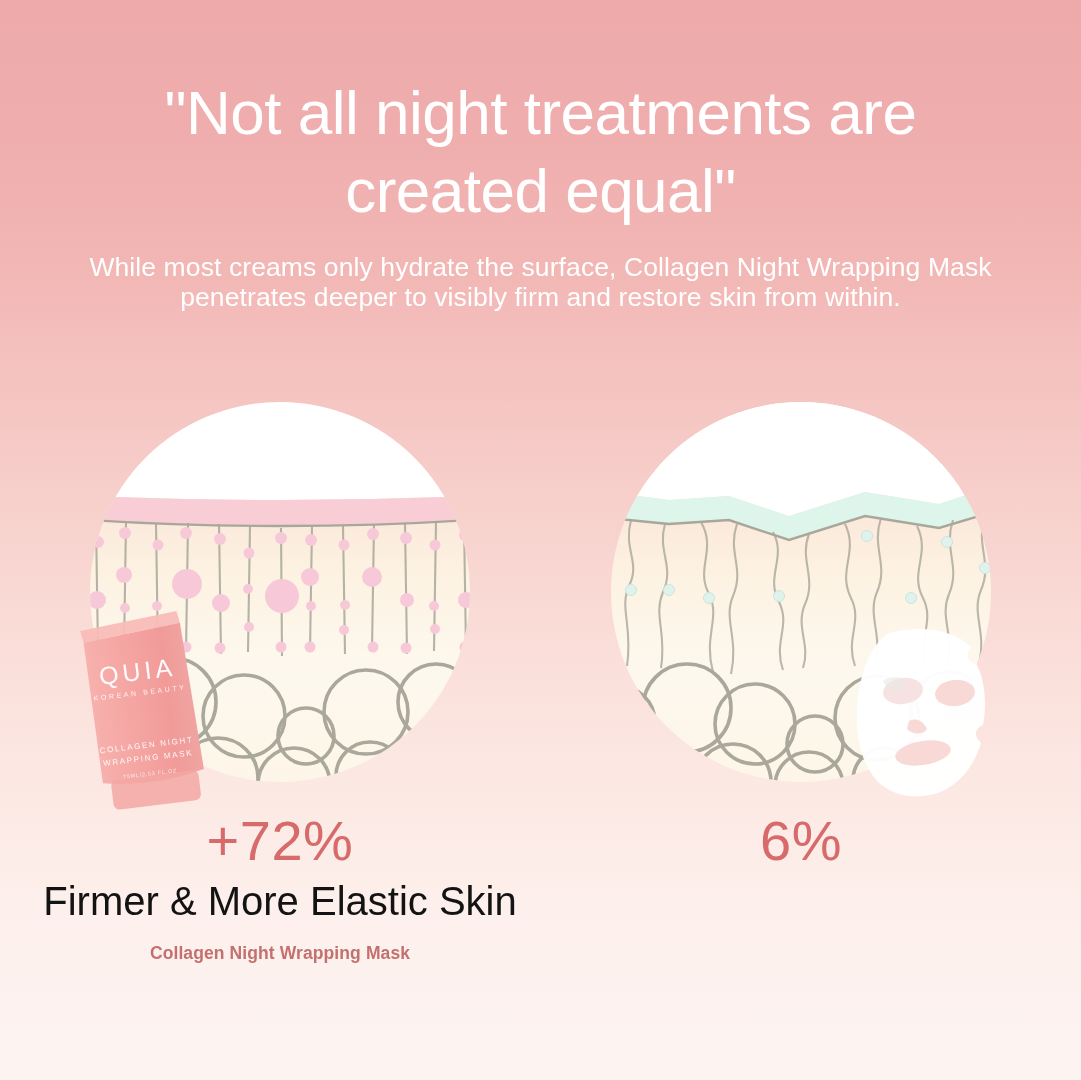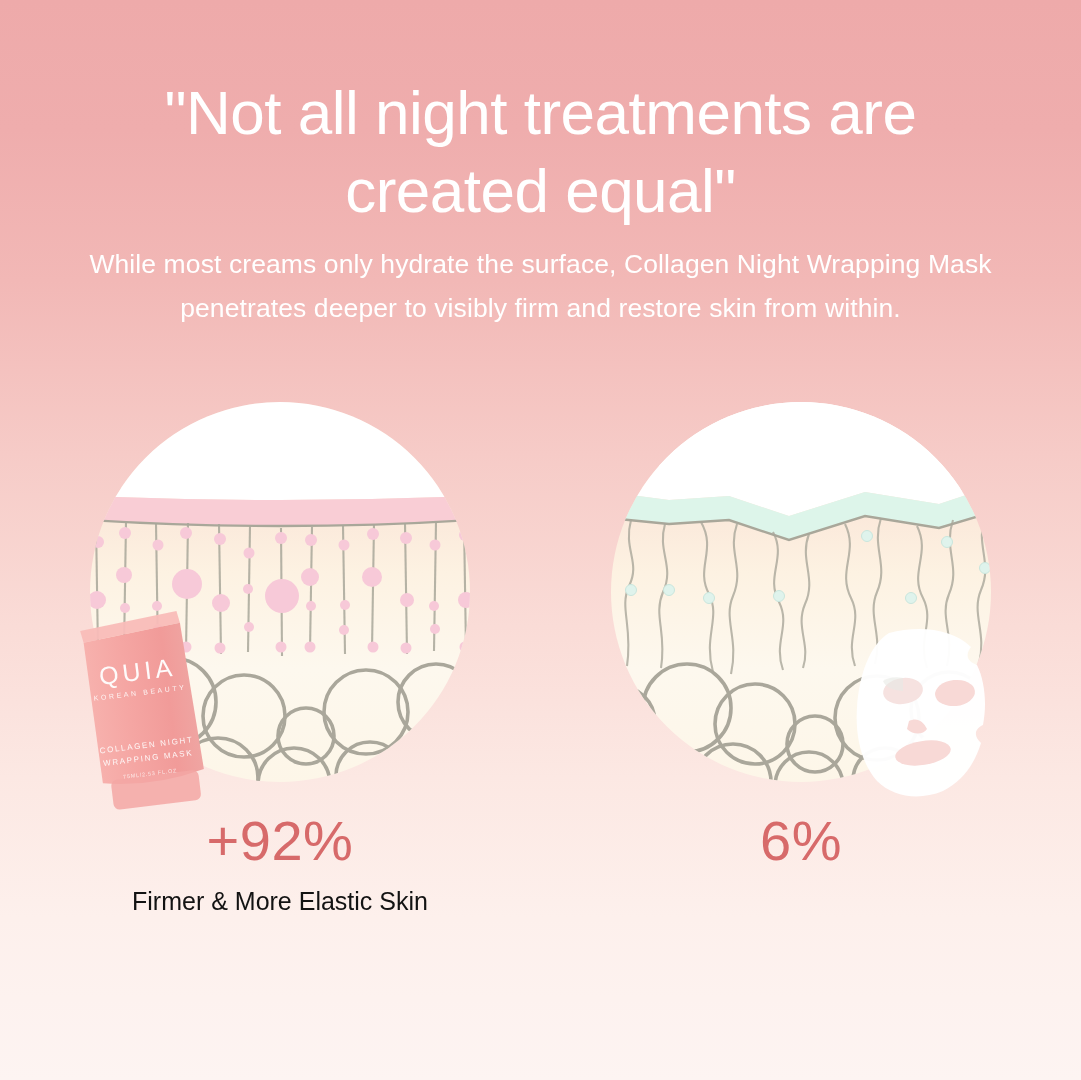--- a/index.html
+++ b/index.html
@@ -41,25 +41,25 @@
   .headline {
     margin: 0 auto;
     width: 940px;
     color: #ffffff;
     font-size: 62px;
     line-height: 78px;
     font-weight: 400;
     letter-spacing: -0.5px;
   }
   .subhead {
-    margin: 12px auto 0 auto;
+    margin: 22px auto 0 auto;
     width: 970px;
     color: #ffffff;
     font-size: 26.5px;
-    line-height: 44px;
+    line-height: 30px;
     font-weight: 400;
     letter-spacing: 0.1px;
   }
 
   
   .columns {
     position: absolute;
     top: 400px;
     left: 0;
     width: 1081px;
@@ -95,21 +95,21 @@
   }
   .stat-value {
     font-size: 56px;
     line-height: 62px;
     font-weight: 400;
     color: #d76a6a;
     letter-spacing: 0.5px;
   }
   .stat-label {
     margin-top: 10px;
-    font-size: 25px;
+    font-size: 40px;
     line-height: 39px;
     font-weight: 400;
     color: #131313;
   }
   .stat-caption {
     margin-top: 21px;
     font-size: 17.5px;
     line-height: 22px;
     font-weight: bold;
     color: #c4706e;
@@ -269,22 +269,23 @@
             <text x="70" y="72" text-anchor="middle" fill="#ffffff" font-family="Liberation Sans, sans-serif" font-size="25" letter-spacing="4" opacity="0.96">QUIA</text>
             <text x="70" y="87" text-anchor="middle" fill="#ffffff" font-family="Liberation Sans, sans-serif" font-size="7" letter-spacing="2.6" opacity="0.85">KOREAN BEAUTY</text>
             <text x="70" y="140" text-anchor="middle" fill="#ffffff" font-family="Liberation Sans, sans-serif" font-size="8" letter-spacing="1.7" opacity="0.9">COLLAGEN NIGHT</text>
             <text x="70" y="153" text-anchor="middle" fill="#ffffff" font-family="Liberation Sans, sans-serif" font-size="8" letter-spacing="1.7" opacity="0.9">WRAPPING MASK</text>
             <text x="70" y="168" text-anchor="middle" fill="#ffffff" font-family="Liberation Sans, sans-serif" font-size="5.4" letter-spacing="0.8" opacity="0.75">75ML/2.53 FL.OZ</text>
           </g>
         </svg>
       </div>
 
       <div class="stats">
-        <div class="stat-value">+92%</div>
+        <div class="stat-value">+72%</div>
         <div class="stat-label">Firmer &amp; More Elastic Skin</div>
+        <div class="stat-caption">Collagen Night Wrapping Mask</div>
       </div>
     </div>
 
     <div class="col col-right">
 
       <div class="circle-wrap">
         <svg viewBox="0 0 384 384" xmlns="http://www.w3.org/2000/svg">
           <defs>
             <clipPath id="clipR">
                 <circle cx="192" cy="192" r="190"></circle>

